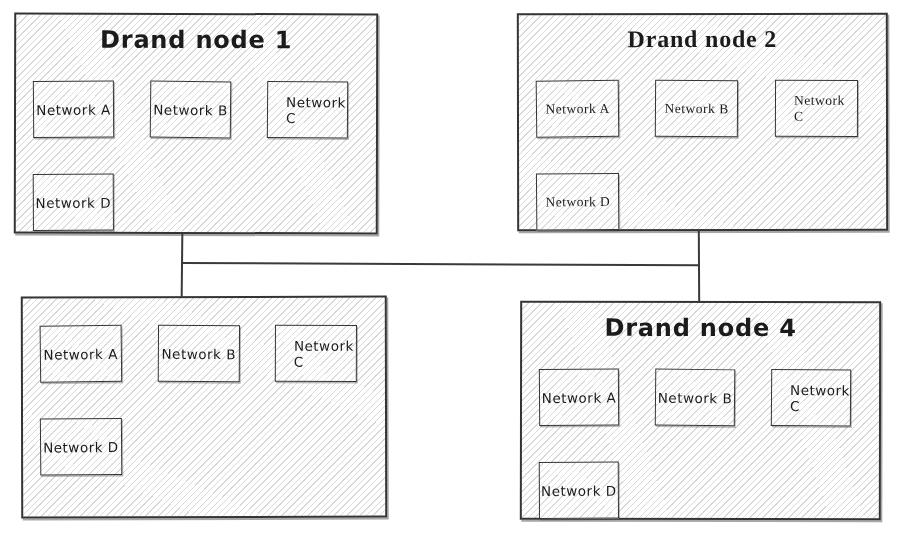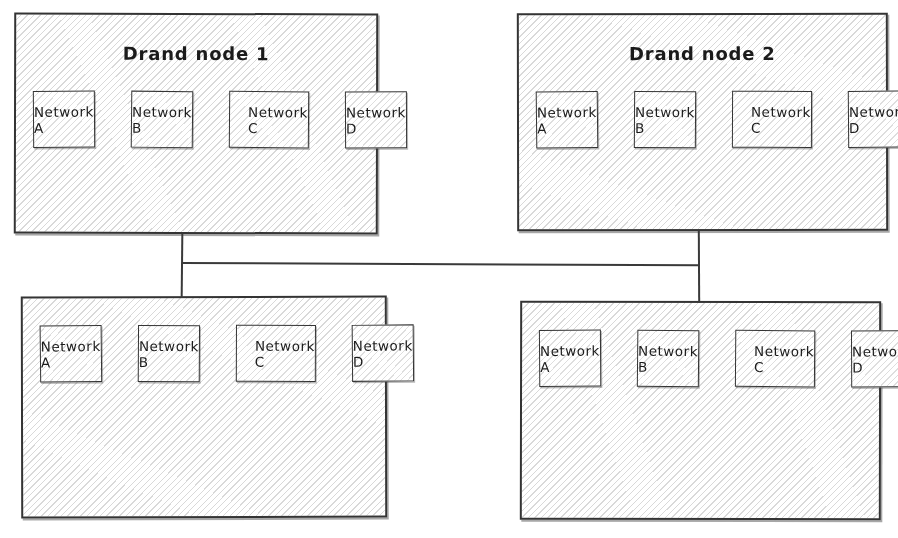--- a/index.html
+++ b/index.html
@@ -17,35 +17,35 @@
     border:2px solid #343434;
     background-color:#ffffff;
     background-image:repeating-linear-gradient(
       -45deg,
       transparent 0, transparent 3.6px,
       #d9d9d9 3.6px, #d9d9d9 4.6px);
     box-shadow:1.5px 2px 0 rgba(60,60,60,.45);
     box-sizing:border-box;
   }
   .node-1{left:14px; top:13px;  width:364px; height:221px; transform:rotate(.12deg);}
-  .node-2{left:517px;top:13px;  width:371px; height:218px; transform:rotate(-.1deg);}
+  .node-2{left:517px;top:13px;  width:371px; height:218px; transform:rotate(-.1deg);font-family:Liberation Serif, serif;}
   .node-3{left:21px; top:296px; width:366px; height:222px; transform:rotate(-.12deg);}
   .node-4{left:520px;top:301px; width:361px; height:219px; transform:rotate(.1deg);}
 
   .node-title{
-    margin-top:28px;
+    margin-top:11px;
     text-align:center;
-    font-size:18px;
+    font-size:24px;
     font-weight:600;
     letter-spacing:.8px;
   }
 
   .net-grid{
     display:grid;
-    grid-template-columns:1fr 1fr 1fr 1fr;
+    grid-template-columns:1fr 1fr 1fr;
     column-gap:56px;
     row-gap:19px;
     margin:27px 28px 0 17px;
     gap:36px;
   }
   .net-box{
     height:57px;
     border:1.8px solid #343434;
     background-color:#ffffff;
     background-image:repeating-linear-gradient(
@@ -121,20 +121,21 @@
       <div class="net-box">
         <span>Network C</span>
         </div>
       <div class="net-box">
         <span>Network D</span>
         </div>
     </div>
   </div>
 
   <div class="node node-4">
+    <div class="node-title">Drand node 4</div>
     <div class="net-grid">
       <div class="net-box">
         <span>Network A</span>
         </div>
       <div class="net-box">
         <span>Network B</span>
         </div>
       <div class="net-box">
         <span>Network C</span>
         </div>

